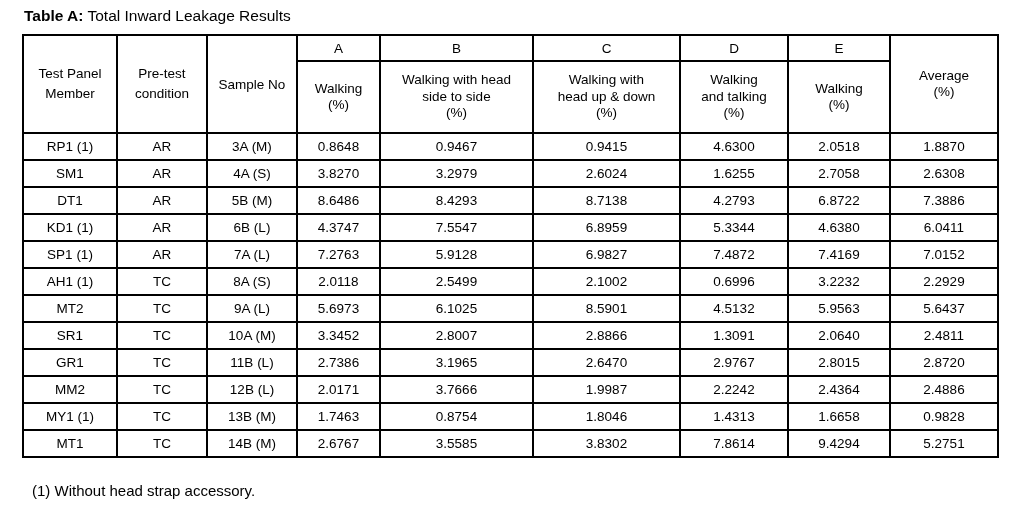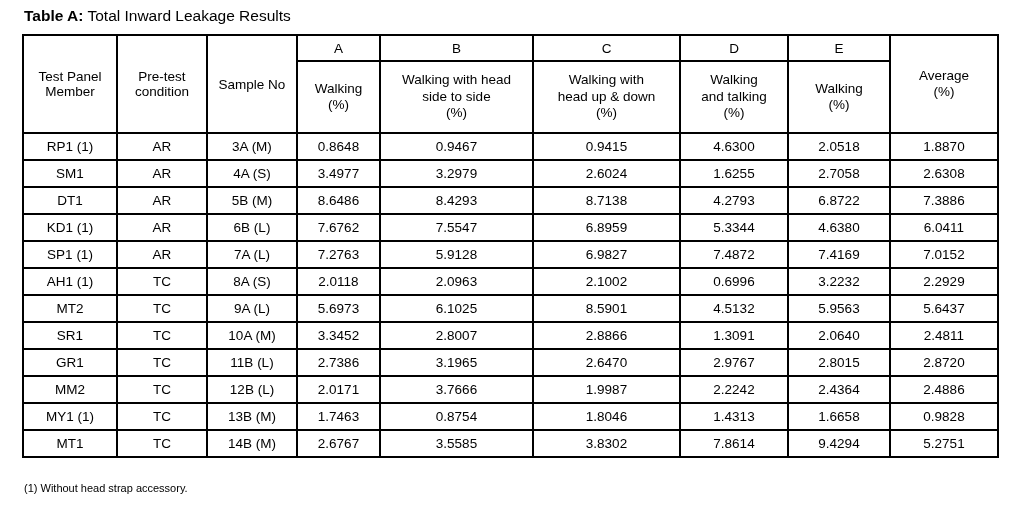--- a/index.html
+++ b/index.html
@@ -39,28 +39,28 @@
     border: 2px solid #000000;
     text-align: center;
     vertical-align: middle;
     font-weight: 400;
     padding: 0 2px;
     overflow: hidden;
   }
   tr.letter-row { height: 26px; }
   tr.desc-row { height: 72px; }
   tbody tr { height: 27px; margin-left: 18px; }
-  .multiline { white-space: pre-line; line-height: 15px; }
+  .multiline { white-space: pre-line; line-height: 20px; }
   .hdr-label { white-space: pre-line; line-height: 16.5px; }
   .hdr-unit { line-height: 16.5px; }
   .footnote {
     position: absolute;
-    left: 24px;
+    left: 32px;
     top: 482px;
-    font-size: 11px;
+    font-size: 15px;
     white-space: nowrap;
   }
 </style>
 </head>
 <body>
 
 <div class="page">
 
   <div class="doc-title">
     <span class="bold">Table A:</span><span> Total Inward Leakage Results</span>
@@ -131,21 +131,21 @@
     <td>0.9415</td>
     <td>4.6300</td>
     <td>2.0518</td>
     <td>1.8870</td>
   </tr>
 
   <tr>
     <td>SM1</td>
     <td>AR</td>
     <td>4A (S)</td>
-    <td>3.4977</td>
+    <td>3.8270</td>
     <td>3.2979</td>
     <td>2.6024</td>
     <td>1.6255</td>
     <td>2.7058</td>
     <td>2.6308</td>
   </tr>
 
   <tr>
     <td>DT1</td>
     <td>AR</td>
@@ -155,21 +155,21 @@
     <td>8.7138</td>
     <td>4.2793</td>
     <td>6.8722</td>
     <td>7.3886</td>
   </tr>
 
   <tr>
     <td>KD1 (1)</td>
     <td>AR</td>
     <td>6B (L)</td>
-    <td>7.6762</td>
+    <td>4.3747</td>
     <td>7.5547</td>
     <td>6.8959</td>
     <td>5.3344</td>
     <td>4.6380</td>
     <td>6.0411</td>
   </tr>
 
   <tr>
     <td>SP1 (1)</td>
     <td>AR</td>
@@ -180,21 +180,21 @@
     <td>7.4872</td>
     <td>7.4169</td>
     <td>7.0152</td>
   </tr>
 
   <tr>
     <td>AH1 (1)</td>
     <td>TC</td>
     <td>8A (S)</td>
     <td>2.0118</td>
-    <td>2.0963</td>
+    <td>2.5499</td>
     <td>2.1002</td>
     <td>0.6996</td>
     <td>3.2232</td>
     <td>2.2929</td>
   </tr>
 
   <tr>
     <td>MT2</td>
     <td>TC</td>
     <td>9A (L)</td>

